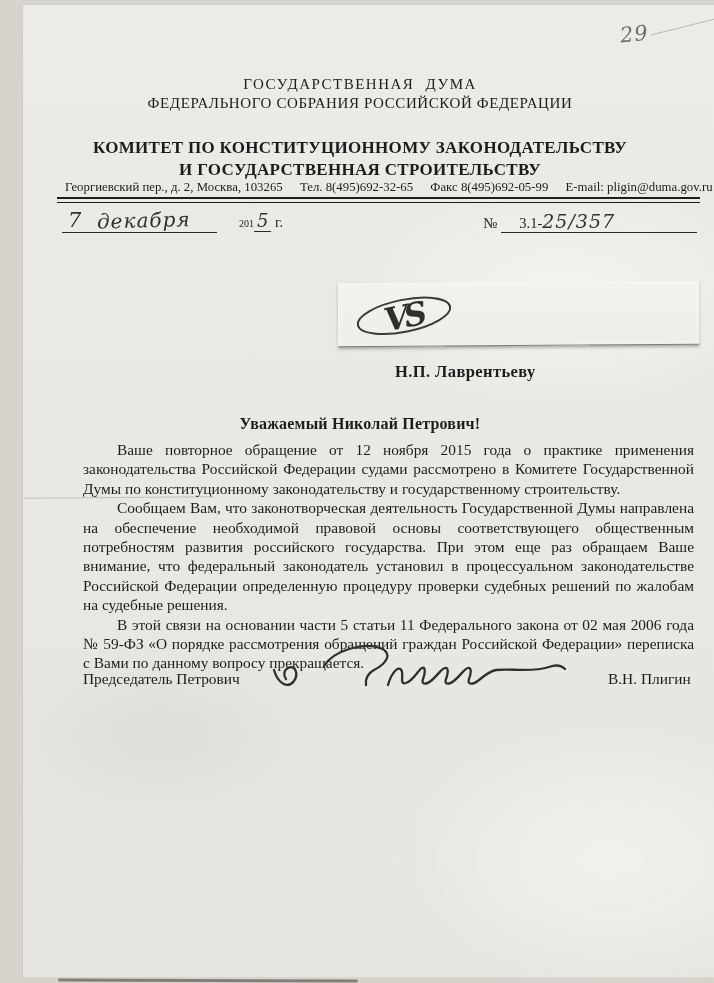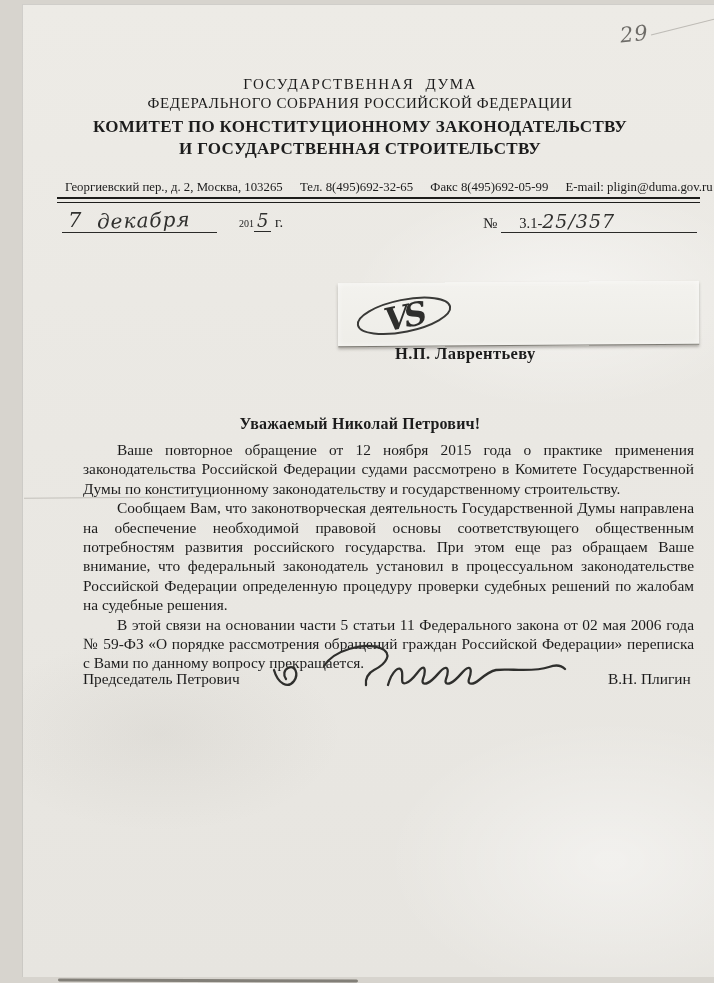--- a/index.html
+++ b/index.html
@@ -21,21 +21,21 @@
   .crease-tr{position:absolute;right:-6px;top:26px;width:70px;height:1px;background:rgba(80,75,68,.3);transform:rotate(-14deg);}
   .edge-bottom{position:absolute;left:58px;bottom:1px;width:300px;height:3px;background:#55524a;opacity:.65;border-radius:2px;transform:rotate(.2deg);}
 
   .hw{font-family:"DejaVu Serif", serif;font-style:italic;color:#30302e;}
   .pencil{position:absolute;left:620px;top:22px;font-size:21px;color:#6e6c68;transform:rotate(-6deg);letter-spacing:1px;}
 
   .letterhead{position:absolute;left:50px;top:76px;width:620px;text-align:center;}
   .lh1{font-size:15px;letter-spacing:1.5px;word-spacing:6px;}
   .lh2{font-size:15px;letter-spacing:.6px;margin-top:2px;}
   .lh3{font-size:13px;letter-spacing:.8px;word-spacing:5px;margin-top:3px;}
-  .lh-com{font-size:17px;font-weight:bold;letter-spacing:.3px;margin-top:5px;}
+  .lh-com{font-size:17px;font-weight:bold;letter-spacing:.3px;margin-top:26px;}
   .lh-com2{font-size:17px;font-weight:bold;letter-spacing:.3px;margin-top:2px;}
   .contact{position:absolute;left:58px;top:180px;width:640px;font-size:12.8px;white-space:nowrap;text-align:right;}
   .contact span{margin:0 7px;}
   .double-rule{position:absolute;left:57px;top:197px;width:643px;height:3px;border-top:2.5px solid #1d1d1b;border-bottom:1.5px solid #1d1d1b;}
 
   .refrow{position:absolute;left:60px;top:208px;width:640px;height:34px;font-size:14.5px;}
   .u{display:inline-block;border-bottom:1.2px solid #2a2a28;}
   .date-group{position:absolute;left:2px;top:0;}
   .hw-day{font-size:21px;padding:0 16px 0 6px;}
   .hw-month{font-size:20px;letter-spacing:1px;padding-right:26px;transform:rotate(-1.5deg);display:inline-block;}
@@ -48,21 +48,21 @@
   .num-hw{font-size:19px;letter-spacing:1px;}
 
   .sticker{
     position:absolute;left:338px;top:282px;width:361px;height:63px;
     background:linear-gradient(180deg,#f3f2ee,#eeede8);
     box-shadow:0 2px 3px rgba(60,55,48,.35), inset 0 0 6px rgba(255,255,255,.6);
     border-bottom:1px solid #7d7b74;transform:rotate(-.4deg);
   }
   .monogram{position:absolute;left:8px;top:4px;}
 
-  .addressee{position:absolute;left:395px;top:344px;font-size:16.5px;font-weight:bold;letter-spacing:.4px;}
+  .addressee{position:absolute;left:395px;top:362px;font-size:16.5px;font-weight:bold;letter-spacing:.4px;}
   .salutation{position:absolute;left:50px;top:415px;width:620px;text-align:center;font-size:16px;font-weight:bold;letter-spacing:.2px;}
 
   .body-text{position:absolute;left:83px;top:440px;width:611px;font-size:15.4px;line-height:19.4px;text-align:justify;}
   .body-text p{margin:0;text-indent:34px;}
 
   .sig-title{position:absolute;left:83px;top:670px;font-size:15.4px;}
   .sig-name{position:absolute;left:608px;top:670px;font-size:15.4px;text-align:center;}
   .sig-scrawl{position:absolute;left:268px;top:638px;}
 </style>
 </head>

